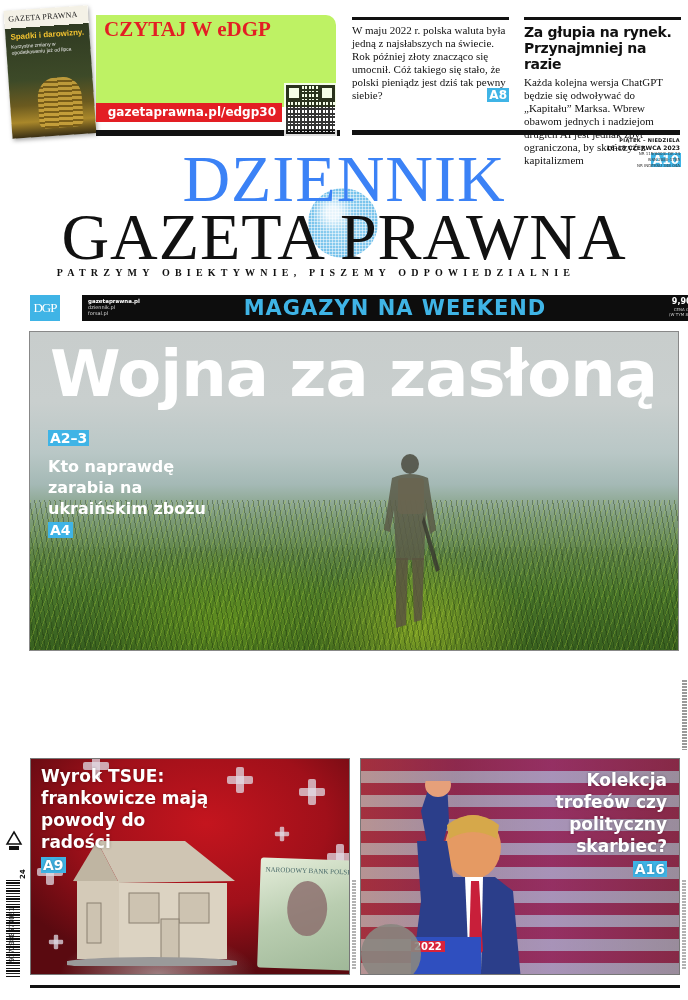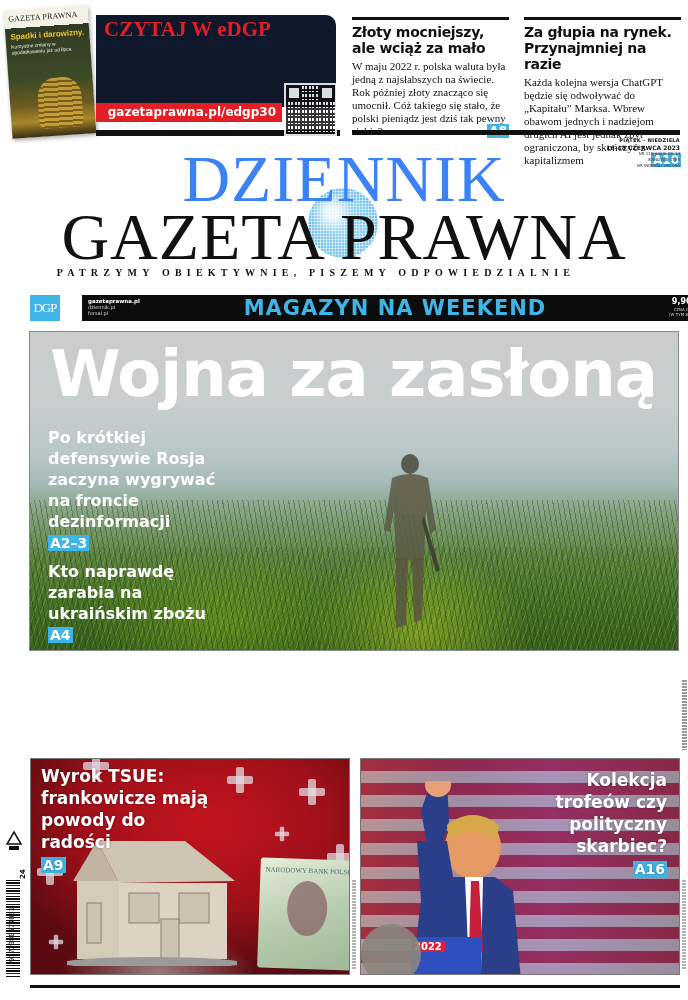--- a/index.html
+++ b/index.html
@@ -15,21 +15,21 @@
     overflow: hidden;
   }
   .promo-cover .cv-mast { position:absolute; left:4px; top:4px; right:4px; font-family:"Liberation Serif",serif; font-size:8px; color:#222; letter-spacing:0.2px; white-space:nowrap; }
   .promo-cover .cv-head { position:absolute; left:5px; top:22px; right:3px; font-family:"Liberation Sans",sans-serif; font-weight:bold; font-size:8px; color:#f2c230; line-height:9px; }
   .promo-cover .cv-sub { position:absolute; left:5px; top:33px; right:3px; font-family:"Liberation Sans",sans-serif; font-size:5px; color:#eee; line-height:6px; }
   .promo-cover .cv-coins { position:absolute; left:28px; bottom:8px; width:44px; height:50px; border-radius:40% 40% 6px 6px;
     background: repeating-linear-gradient(180deg, #c9a23c 0 3px, #7a5d17 3px 5px); opacity:0.9; }
 
   .promo-box {
     position: absolute; left: 96px; top: 15px; width: 240px; height: 92px;
-    background: #0f172a; border-radius: 0 10px 0 0;
+    background: #bef264; border-radius: 0 10px 0 0;
   }
   .promo-title { position:absolute; left:8px; top:3px; font-family:"Liberation Serif",serif; font-weight:bold; color:#e31e24; font-size:21px; line-height:22px; white-space:nowrap; }
   .promo-lines { position:absolute; left:8px; top:25px; font-family:"Liberation Serif",serif; font-weight:bold; color:#e31e24; font-size:15.5px; line-height:17px; white-space:nowrap; }
   .promo-url {
     position:absolute; left:96px; top:103px; width:186px; height:19px;
     background:#e31e24; color:#fff; font-family:"DejaVu Sans",sans-serif; font-weight:bold;
     font-size:12px; line-height:19px; text-align:right; padding-right:6px;
   }
   .promo-bar { position:absolute; left:96px; top:130px; width:244px; height:6px; background:#111; }
   .promo-qr {
@@ -197,21 +197,20 @@
 
 <div class="promo-box">
   <div class="promo-title">CZYTAJ W eDGP</div>
 </div>
 <div class="promo-url">gazetaprawna.pl/edgp30</div>
 <div class="promo-bar"></div>
 <div class="promo-qr"></div>
 
 <div class="teaser teaser-1">
   <div class="teaser-rule"></div>
-  <div class="teaser-title">Złoty mocniejszy, ale wciąż za mało</div>
   <div class="teaser-body">
     <span>W maju 2022 r. polska waluta była jedną z najsłabszych na świecie. Rok później złoty znacząco się umocnił. Cóż takiego się stało, że polski pieniądz jest dziś tak pewny siebie?</span>
     <span class="page-tag">A8</span>
   </div>
 </div>
 
 <div class="teaser teaser-2">
   <div class="teaser-rule"></div>
   <div class="teaser-title">Za głupia na rynek. Przynajmniej na razie</div>
   <div class="teaser-body">
@@ -259,21 +258,20 @@
     <ellipse cx="40" cy="14" rx="9" ry="10" fill="#4a4a3e" opacity="0.85"></ellipse>
     <path d="M22 28 Q40 20 58 28 L66 80 L60 84 L56 60 L54 110 L26 110 L24 60 L20 82 L14 80 Z" fill="#5b5a48" opacity="0.85"></path>
     <rect x="28" y="28" width="26" height="36" rx="4" fill="#6a6550" opacity="0.85"></rect>
     <path d="M26 108 L38 108 L36 175 L26 178 Z" fill="#5a5540" opacity="0.85"></path>
     <path d="M42 108 L54 108 L52 170 L44 172 Z" fill="#5a5540" opacity="0.85"></path>
     <path d="M54 66 L70 120 L66 122 L52 72 Z" fill="#3a3a30" opacity="0.85"></path>
   </svg>
   <div class="hero-headline">Wojna za zasłoną</div>
   <div class="hero-sub">
     <div class="block">
-      <div>Po krótkiej defensywie Rosja zaczyna wygrywać na froncie dezinformacji</div>
       <span class="page-tag">A2–3</span>
     </div>
     <div class="block">
       <div>Kto naprawdę zarabia na ukraińskim zbożu</div>
       <span class="page-tag">A4</span>
     </div>
   </div>
 </div>
 <div class="hero-credit"></div>
 

